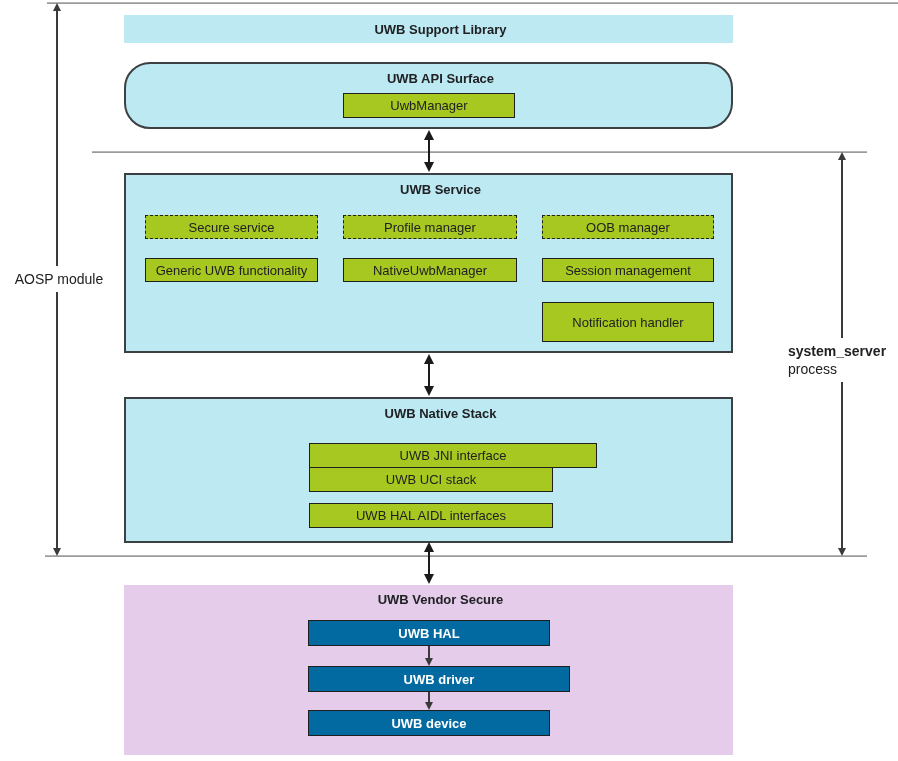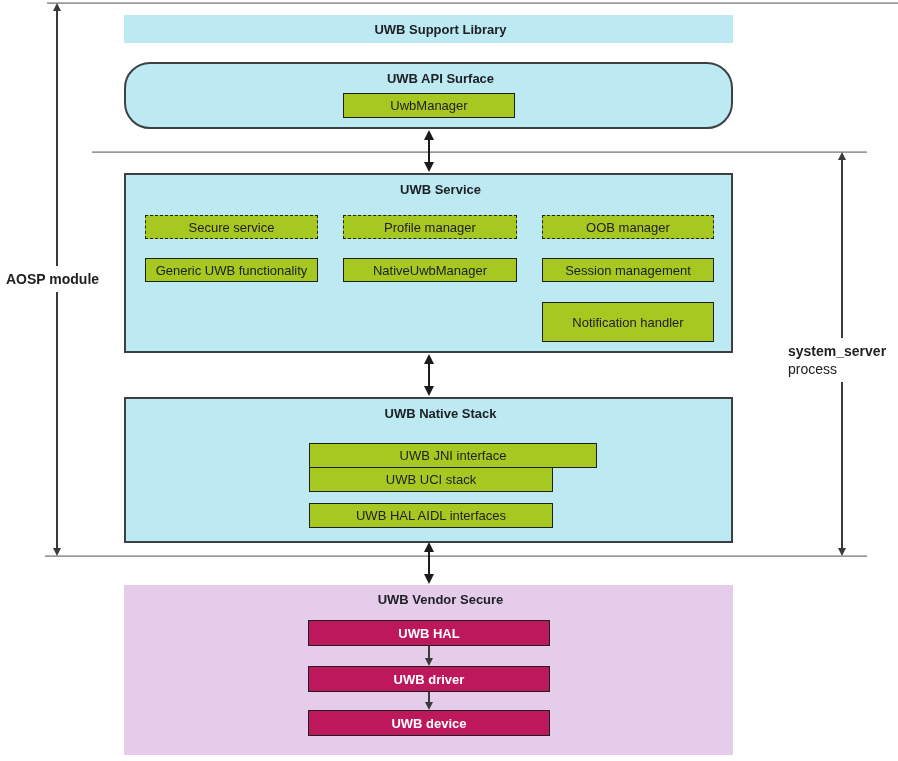--- a/index.html
+++ b/index.html
@@ -12,35 +12,35 @@
   .section { position:absolute; box-sizing:border-box; z-index:2; }
   .cyan    { background:#BCE9F2; }
   .lav     { background:#E4CCEA; }
   .bordered{ border:2px solid #3c4043; }
   .sec-title { font-size:13px; font-weight:bold; color:#202124; text-align:center; padding-top:7px;margin-left:24px; }
 
   
   .chip { position:absolute; box-sizing:border-box; display:flex; align-items:center; justify-content:center;
           font-size:13px; color:#212121; background:#A7C821; border:1.5px solid #1f1f1f; }
   .chip.dashed { border-style:dashed; }
-  .chip.red { background:#be185d; color:#ffffff; font-weight:bold; }
+  .chip.red { background:#0369a1; color:#ffffff; font-weight:bold; }
 
   
   .varrow { position:absolute; width:14px; display:flex; flex-direction:column; align-items:center; z-index:3; }
   .varrow .shaft { flex:1; width:2.5px; background:#1b1b1b; }
   .varrow .shaft.thin { width:1.5px; background:#3a3a3a; }
   .varrow .shaft.mid { width:2px; background:#3a3a3a; }
   .tri-up   { width:0; height:0; border-left:5.5px solid transparent; border-right:5.5px solid transparent; border-bottom:10px solid #1b1b1b; }
   .tri-down { width:0; height:0; border-left:5.5px solid transparent; border-right:5.5px solid transparent; border-top:10px solid #1b1b1b; }
   .tri-up.small   { border-left-width:4px; border-right-width:4px; border-bottom-width:8px; border-bottom-color:#3a3a3a; }
   .tri-down.small { border-left-width:4px; border-right-width:4px; border-top-width:8px; border-top-color:#3a3a3a; }
 
   
   .side-label { position:absolute; background:#ffffff; font-size:14px; color:#202124; z-index:4; line-height:1.3; }
-  .side-label.aosp { left:6px; top:266px; width:106px; text-align:left; font-weight:bold; padding:4px 0; }
+  .side-label.aosp { left:6px; top:266px; width:106px; text-align:center; font-weight:normal; padding:4px 0; }
   .side-label.sys  { left:786px; top:338px; width:100px; text-align:left; padding:4px 2px; }
   .side-label.sys .b { font-weight:bold; display:block; }
   .side-label.sys .p { display:block; }
 </style>
 </head>
 <body>
 
 <div class="canvas">
 
   <div class="hline" style="top:2px;left:47px;width:851px;"></div>
@@ -109,21 +109,21 @@
     <span class="tri-down"></span>
   </div>
 
   <div class="section lav" style="left:124px;top:585px;width:609px;height:170px;">
     <div class="sec-title">UWB Vendor Secure</div>
     <div class="chip red" style="left:184px;top:35px;width:242px;height:26px;">UWB HAL</div>
     <div class="varrow" style="left:298px;top:61px;height:20px;">
       <span class="shaft mid"></span>
       <span class="tri-down small"></span>
     </div>
-    <div class="chip red" style="left:184px;top:81px;width:242px;height:26px;">UWB driver</div>
+    <div class="chip red" style="left:184px;top:81px;width:262px;height:26px;">UWB driver</div>
     <div class="varrow" style="left:298px;top:107px;height:18px;">
       <span class="shaft mid"></span>
       <span class="tri-down small"></span>
     </div>
     <div class="chip red" style="left:184px;top:125px;width:242px;height:26px;">UWB device</div>
   </div>
 
 </div>
 
 </body></html>

